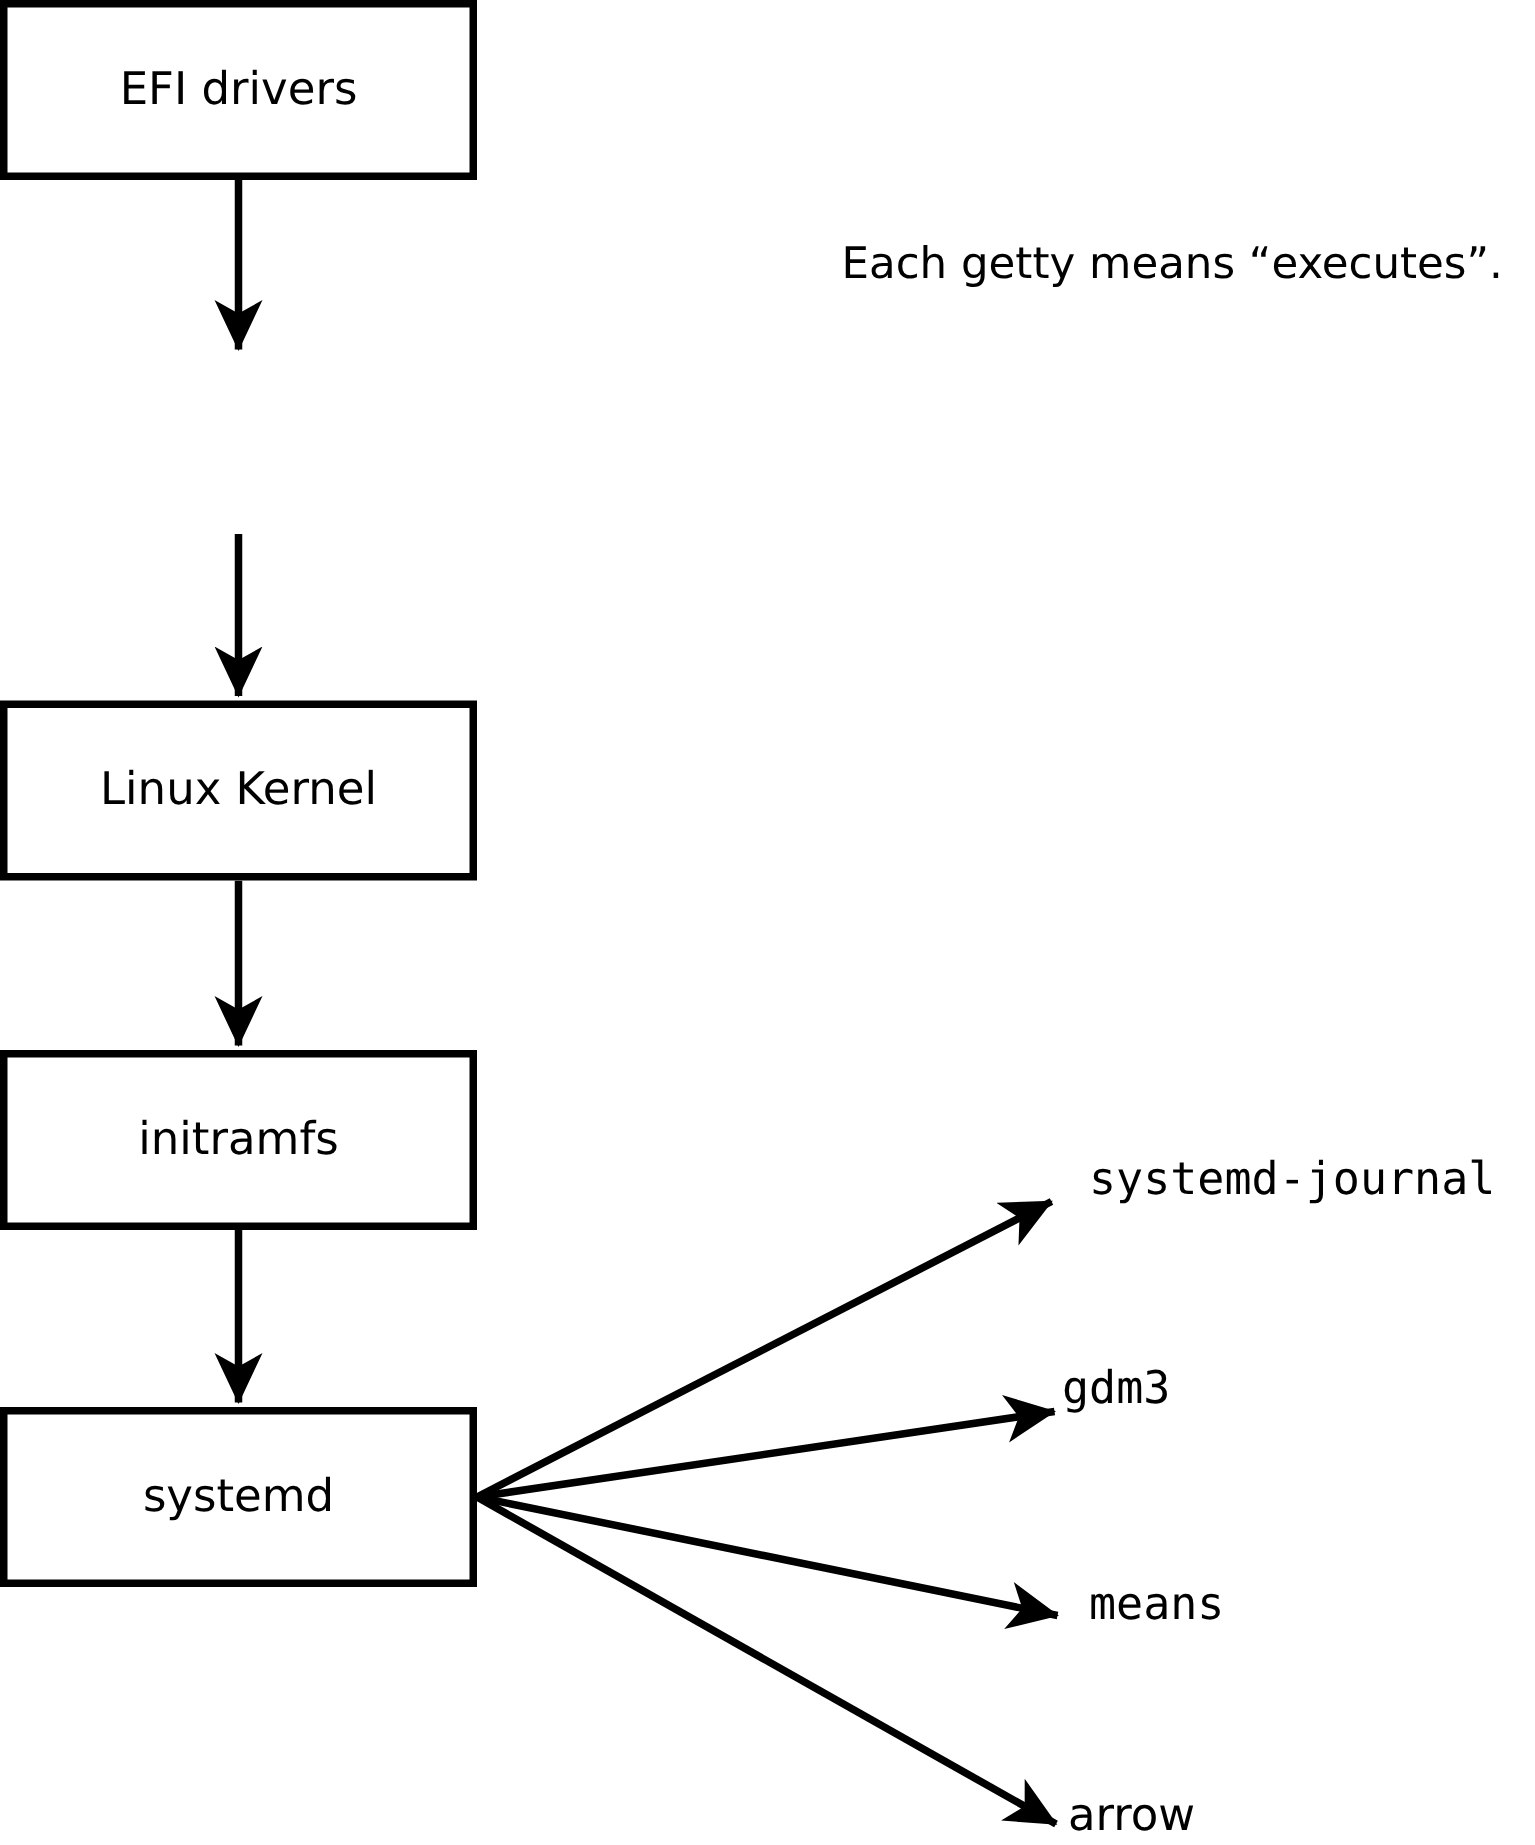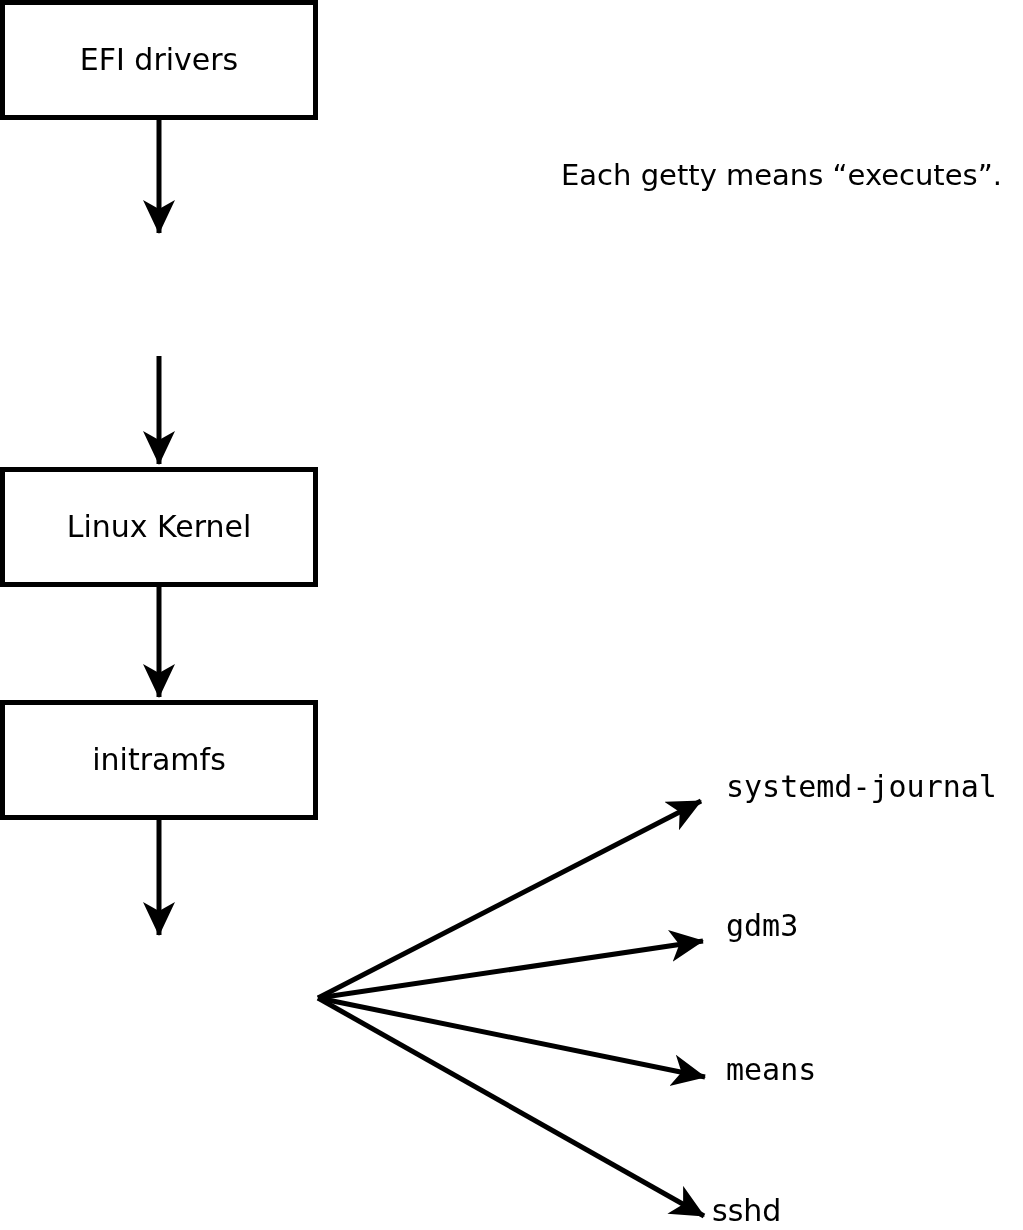--- a/index.html
+++ b/index.html
@@ -91,21 +91,24 @@
 
   <div class="node-box" style="top:0px">
     <span>EFI drivers</span>
   </div>
   <div class="node-box" style="top:467px">
     <span>Linux Kernel</span>
   </div>
   <div class="node-box" style="top:700px">
     <span>initramfs</span>
   </div>
+  <div class="node-box" style="top:938px">
+    <span>systemd</span>
+  </div>
 
   <div class="legend-note">Each getty means “executes”.</div>
 
   <div class="proc-label mono" style="left:726px; top:772px">systemd-journal</div>
-  <div class="proc-label mono" style="left:726px; top:911px">gdm3</div>
+  <div class="proc-label mono" style="left:708px; top:911px">gdm3</div>
   <div class="proc-label mono" style="left:726px; top:1055px">means</div>
-  <div class="proc-label sans" style="left:712px; top:1196px">sshd</div>
+  <div class="proc-label sans" style="left:712px; top:1196px">arrow</div>
 
 </div>
 
 </body></html>

